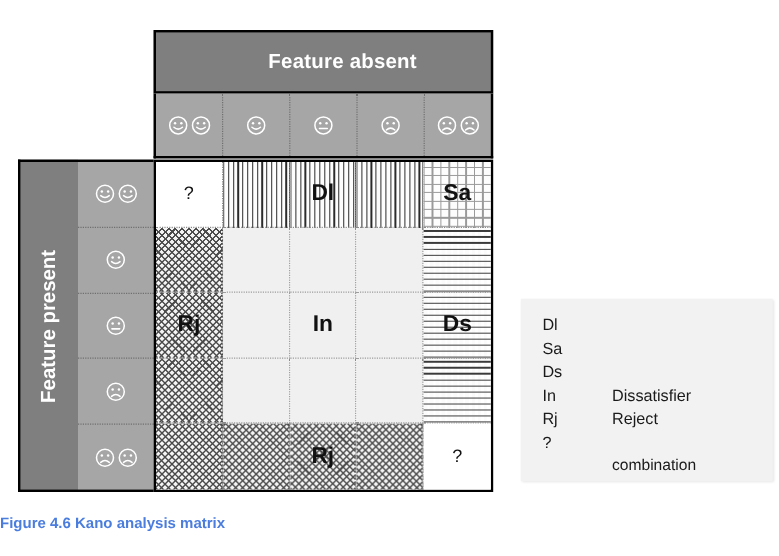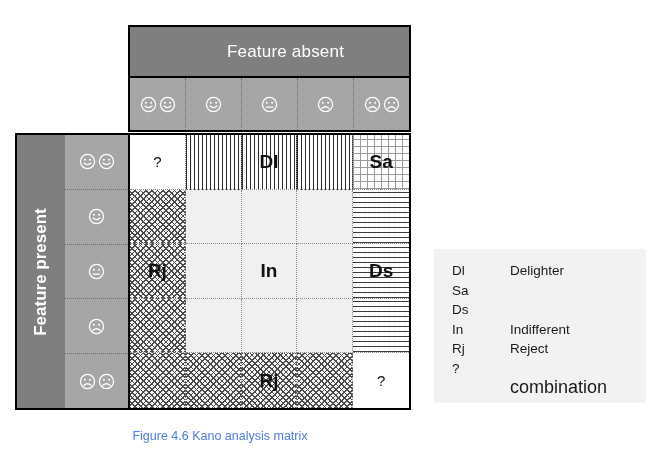--- a/index.html
+++ b/index.html
@@ -13,21 +13,21 @@
 
   .blk{position:absolute;box-sizing:border-box;}
 
   
   #col-title{
     left:113px;top:0;width:283px;height:53px;
     background:#7f7f7f;border:2.5px solid #000;
     display:flex;align-items:center;justify-content:center;
   }
   #col-title span{
-    color:#fff;font-weight:normal;font-size:17px;letter-spacing:.2px;padding-left:32px;
+    color:#fff;font-weight:bold;font-size:17px;letter-spacing:.2px;padding-left:32px;
   }
 
   
   #col-faces{
     left:113px;top:53px;width:283px;height:54px;
     background:#a6a6a6;border:2.5px solid #000;border-top:none;
     display:flex;
   }
   #col-faces .fcell{
     flex:1;display:flex;align-items:center;justify-content:center;gap:2px;
@@ -112,26 +112,26 @@
 
   
   #legend{
     position:absolute;left:434px;top:249px;width:210px;height:152px;
     background:#f2f2f2;box-sizing:border-box;padding:12px 0 0 18px;
     box-shadow:1px 1px 2px rgba(0,0,0,.10);
   }
   #legend .lrow{display:flex;font-size:13.5px;color:#1a1a1a;line-height:19.5px;}
   #legend .lkey{width:58px;flex:none;}
   #legend .lval{flex:1;}
-  #legend .lcont{padding-left:58px;font-size:18px;color:#1a1a1a;line-height:19.5px;}
+  #legend .lcont{padding-left:58px;font-size:13px;color:#1a1a1a;line-height:19.5px;}
 
   
   #caption{
-    position:absolute;left:0;top:429px;width:440px;text-align:center;
-    color:#4a7ddd;font-weight:normal;font-size:12.5px;
+    position:absolute;left:0;top:429px;width:440px;
+    color:#4a7ddd;font-weight:bold;font-size:12.5px;
   }
 </style>
 </head>
 <body>
 
 <div id="matrix-wrap">
 
   <div class="blk" id="col-title">
     <span>Feature absent</span>
   </div>
@@ -292,31 +292,30 @@
       <div class="cell f-white c5 r5">
         <span class="lbl q">?</span>
       </div>
     </div>
 </div>
 
 <div id="legend">
   <div id="legend-rows">
       <div class="lrow">
         <div class="lkey">Dl</div>
-        <div class="lval">Delighter</div>
       </div>
       <div class="lrow">
         <div class="lkey">Sa</div>
       </div>
       <div class="lrow">
         <div class="lkey">Ds</div>
       </div>
       <div class="lrow">
         <div class="lkey">In</div>
-        <div class="lval">Indifferent</div>
+        <div class="lval">Dissatisfier</div>
       </div>
       <div class="lrow">
         <div class="lkey">Rj</div>
         <div class="lval">Reject</div>
       </div>
       <div class="lrow">
         <div class="lkey">?</div>
       </div>
     </div>
   <div class="lcont">combination</div>

